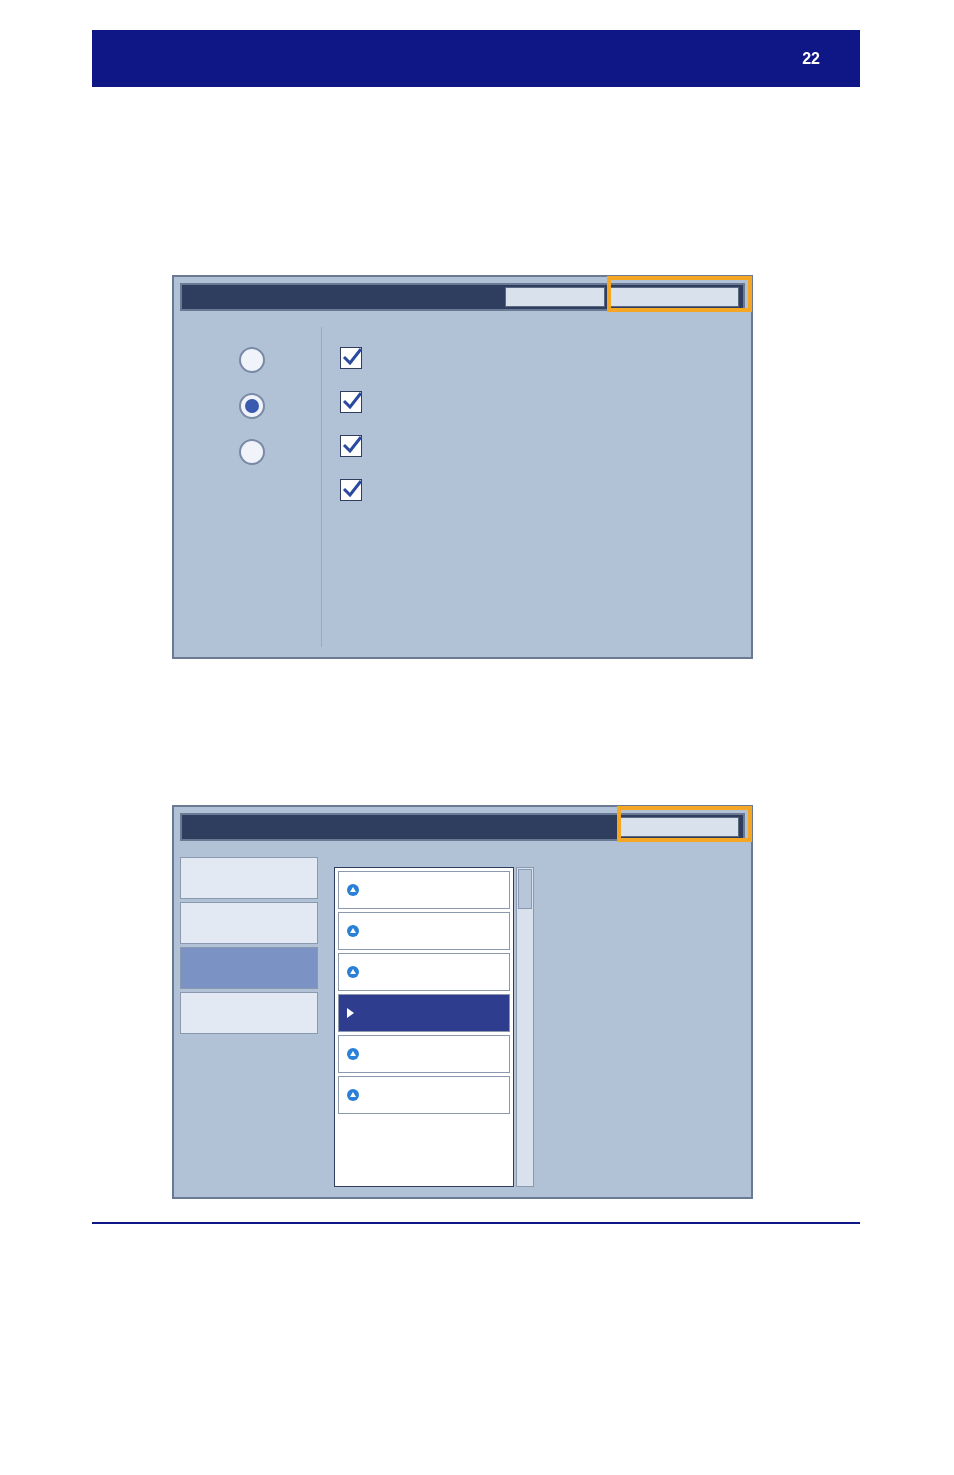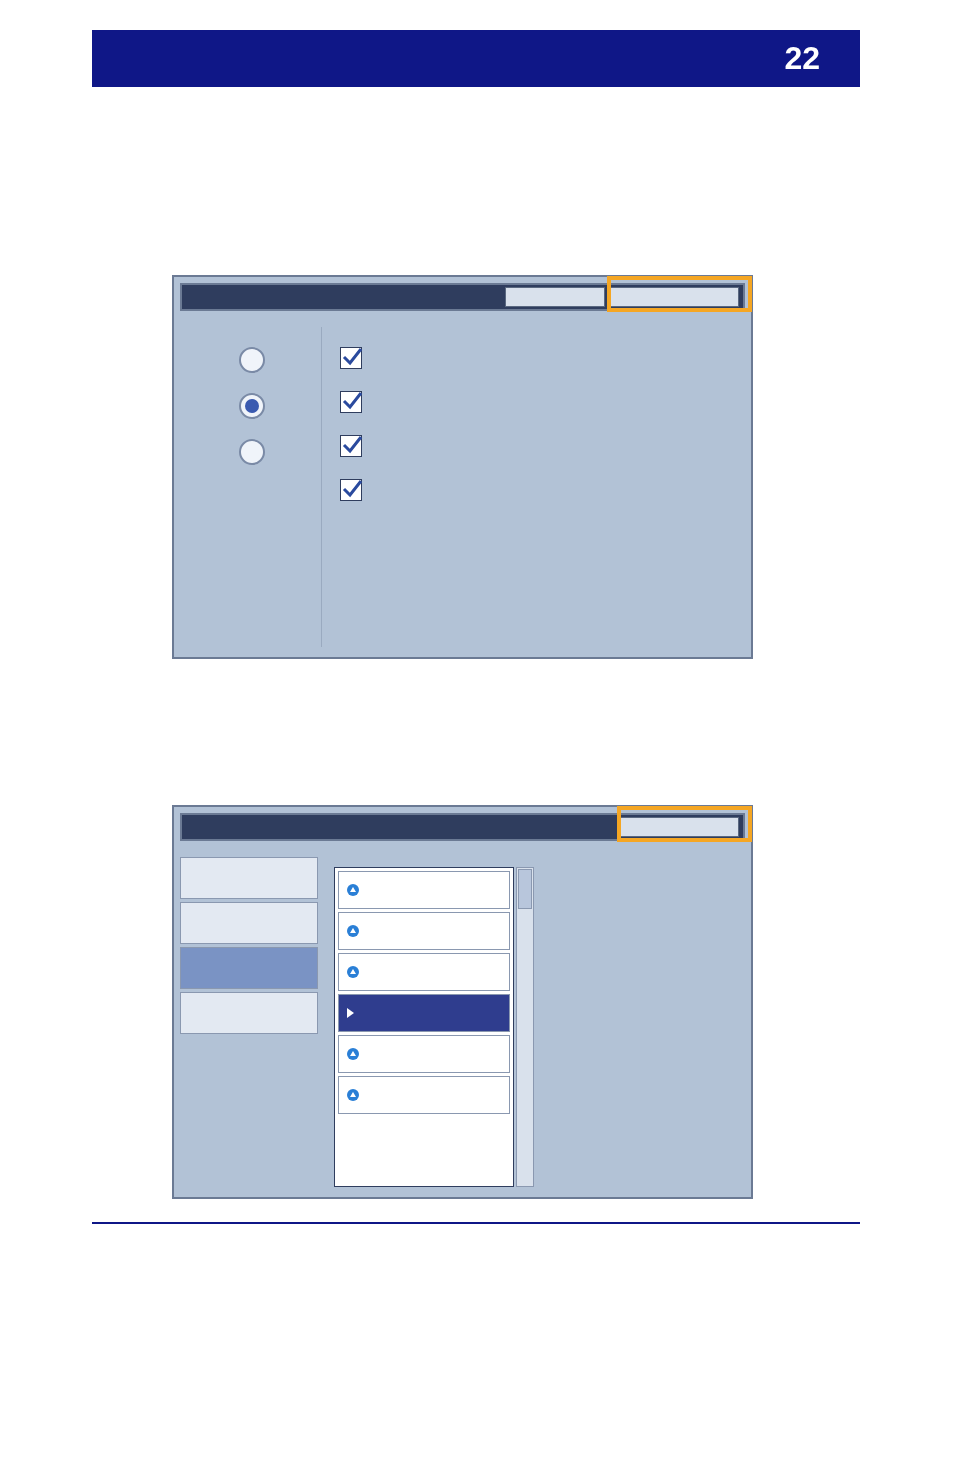--- a/index.html
+++ b/index.html
@@ -17,21 +17,21 @@
     width: 768px;
     height: 57px;
     background: #0f1787;
     display: flex;
     align-items: center;
     justify-content: flex-end;
     padding-right: 40px;
   }
   .page-number {
     color: #ffffff;
-    font-size: 32px;
+    font-size: 16px;
     font-weight: bold;
   }
   .panel {
     position: absolute;
     background: #b2c2d6;
     border: 2px solid #6b7a94;
   }
   .panel1 { left: 172px; top: 275px; width: 581px; height: 384px; }
   .panel2 { left: 172px; top: 805px; width: 581px; height: 394px; }
   .titlebar {

